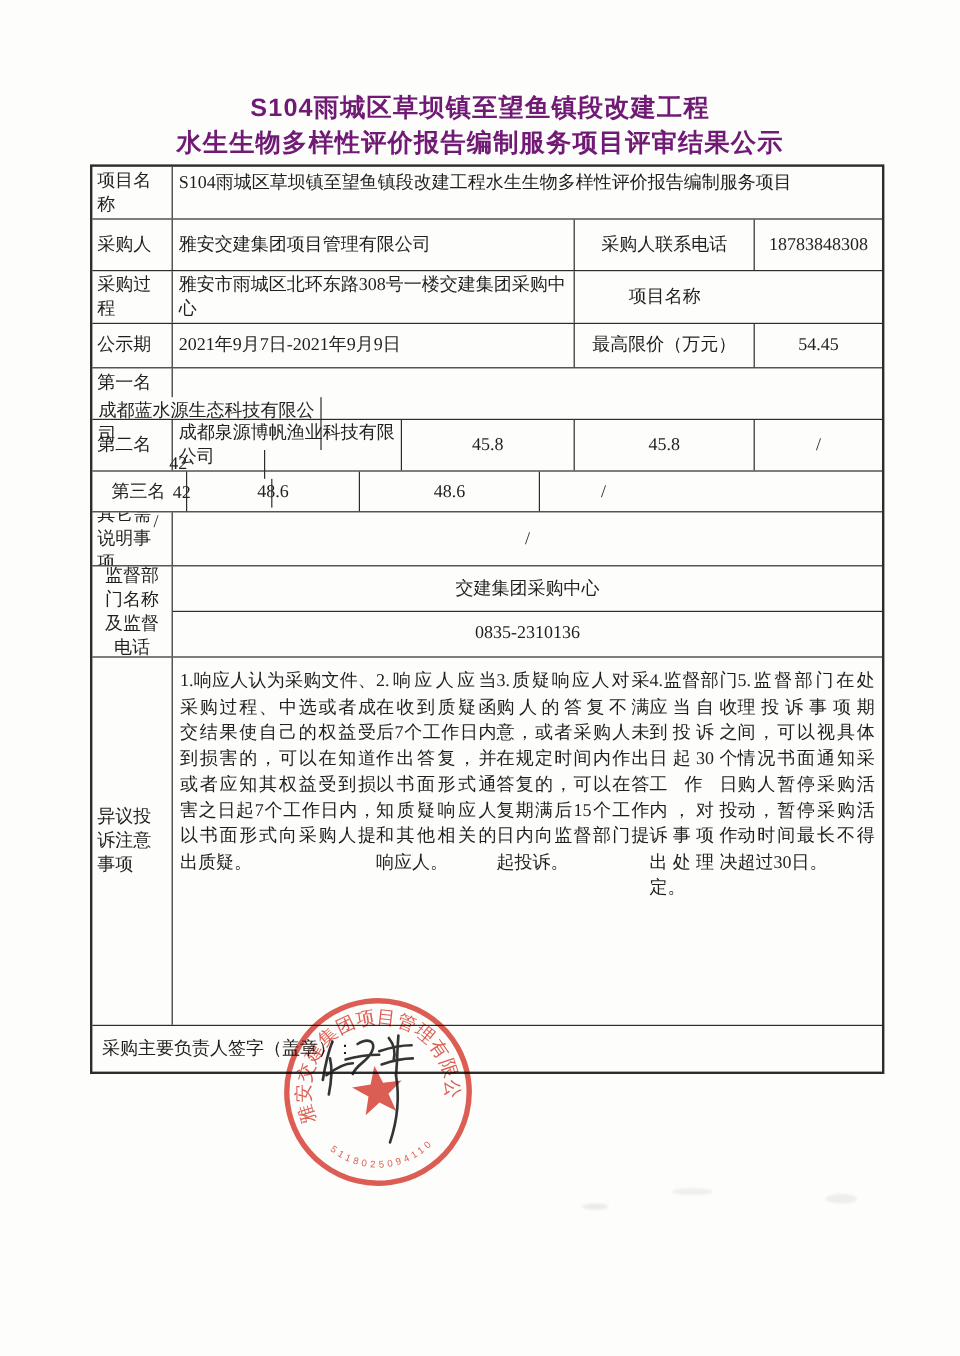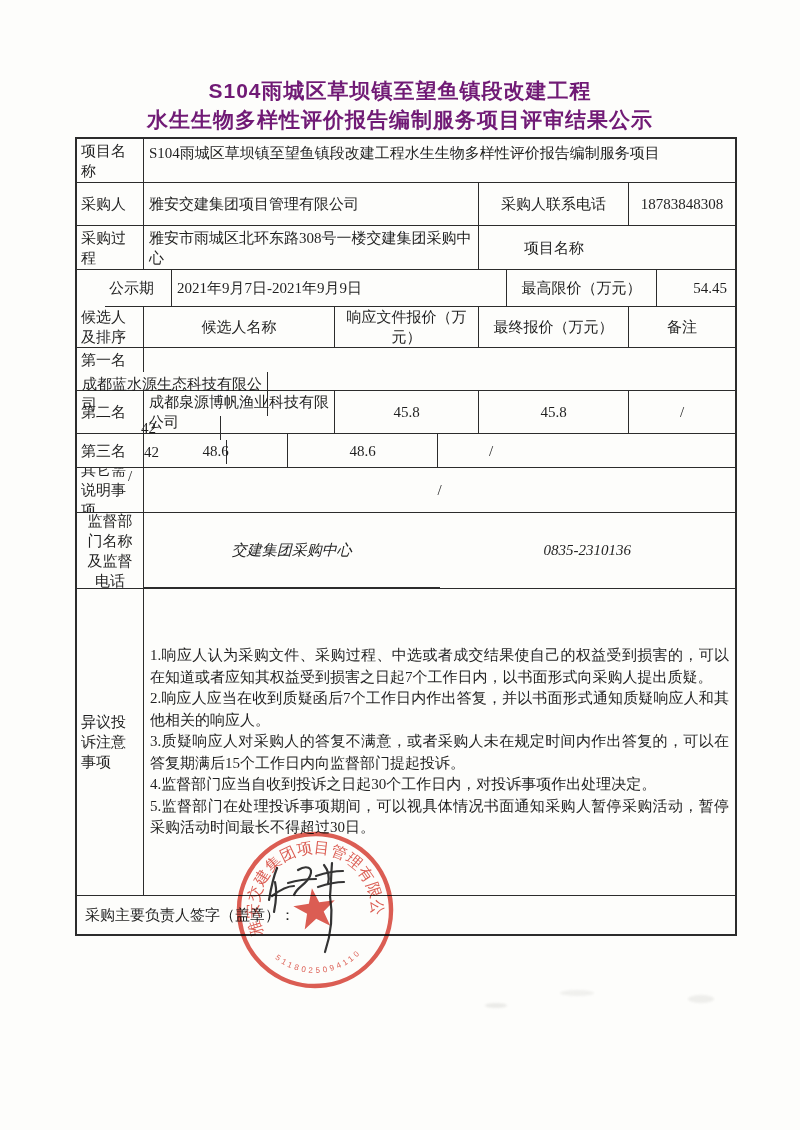--- a/index.html
+++ b/index.html
@@ -29,28 +29,28 @@
   .lab{font-size:15px;padding:2px 4px;}
   .c1{width:67px;flex:none;}
   .c2{width:191px;flex:none;}
   .c3{width:144px;flex:none;}
   .c4{width:150px;flex:none;}
   .c5{width:106px;flex:none;}
   .cv{width:335px;flex:none;}
   .cw{width:591px;flex:none;}
   .ctr{justify-content:center;text-align:center;}
   .topal{align-items:flex-start;}
-  .r1{height:43px;}.r2{height:42px;}.r3{height:43px;}.r4{height:36px;margin-left:28px;}
-  .r5{height:40px;}.r6{height:42px;flex-direction:column;}.r7{height:42px;}.r8{height:33px;}
+  .r1{height:43px;}.r2{height:42px;}.r3{height:43px;}.r4{height:36px;}
+  .r5{height:40px;}.r6{height:42px;flex-direction:column;}.r7{height:42px;}.r8{height:33px;padding-left:12px;}
   .r9{height:44px;}.r10{height:75px;}.r11{height:306px;}.r12{height:38px;}
-  .sup-right{width:591px;flex:none;display:flex;flex-direction:row;font-style:italic;}
+  .sup-right{width:591px;flex:none;display:flex;flex-direction:column;}
   .sup-sub{flex:1;display:flex;align-items:center;justify-content:center;font-size:15px;}
   .sup-sub:first-child{border-bottom:1.5px solid #2c2c2c;}
   .obj-body{display:block;padding:10px 6px;align-items:center;}
-  .obj-inner{display:flex;flex-direction:column;justify-content:center;height:100%;}
+  .obj-inner{display:flex;justify-content:space-between;height:100%;}
   .obj-inner p{margin:0;font-size:15px;line-height:21.5px;text-align:justify;}
   .sig-cell{width:658px;flex:none;padding-left:8px;}
   .stamp{
     position:absolute;left:230px;top:825px;width:170px;height:170px;
     transform:rotate(-8deg);opacity:.82;mix-blend-mode:multiply;pointer-events:none;
   }
   .stamp text{font-family:"Liberation Sans","DejaVu Sans",sans-serif;}
   .signature{
     position:absolute;left:264px;top:856px;width:95px;height:100px;
     opacity:.88;pointer-events:none;
@@ -87,27 +87,20 @@
       <div class="cell c4 ctr">项目名称</div>
     </div>
 
     <div class="row r4">
       <div class="cell lab c1">公示期</div>
       <div class="cell cv">2021年9月7日-2021年9月9日</div>
       <div class="cell c4 ctr">最高限价（万元）</div>
       <div class="cell c5 ctr">54.45</div>
     </div>
 
-    <div class="row r5">
-      <div class="cell lab c1">候选人及排序</div>
-      <div class="cell c2 ctr">候选人名称</div>
-      <div class="cell c3 ctr">响应文件报价（万元）</div>
-      <div class="cell c4 ctr">最终报价（万元）</div>
-      <div class="cell c5 ctr">备注</div>
-    </div>
 
     <div class="row r6">
       <div class="cell lab c1">第一名</div>
       <div class="cell c2">成都蓝水源生态科技有限公司</div>
       <div class="cell c3 ctr">42</div>
       <div class="cell c4 ctr">42</div>
       <div class="cell c5 ctr">/</div>
     </div>
 
     <div class="row r7">

